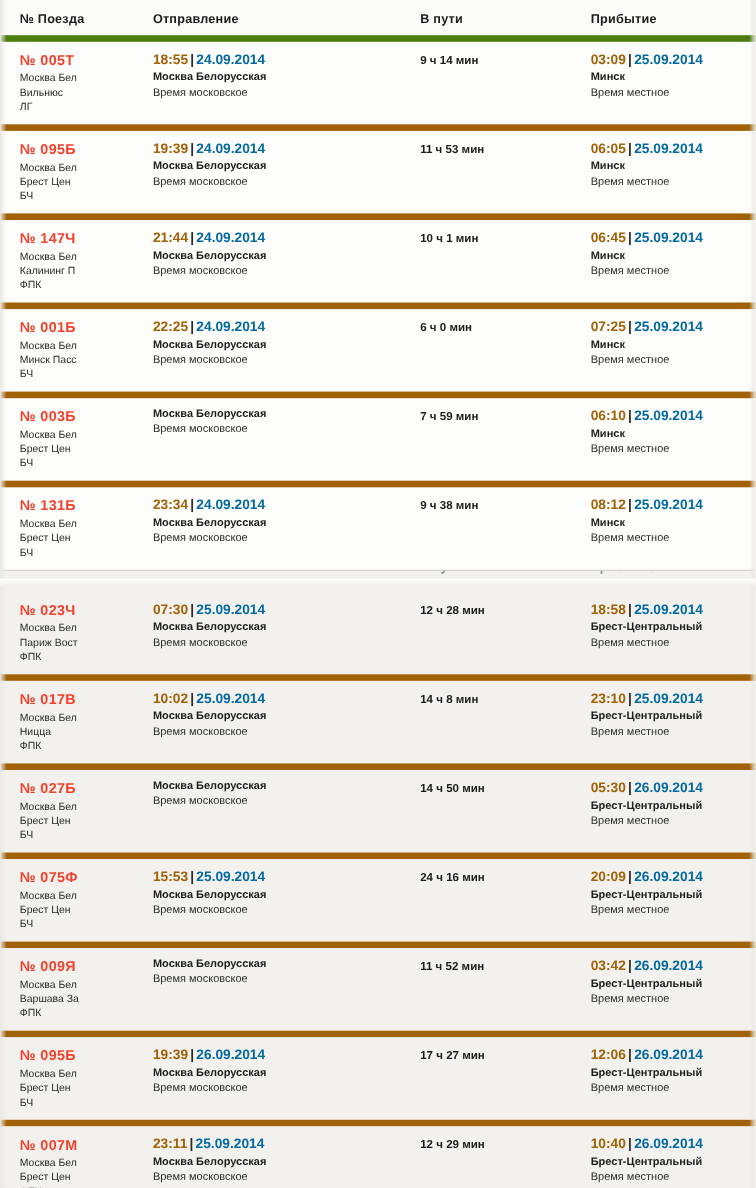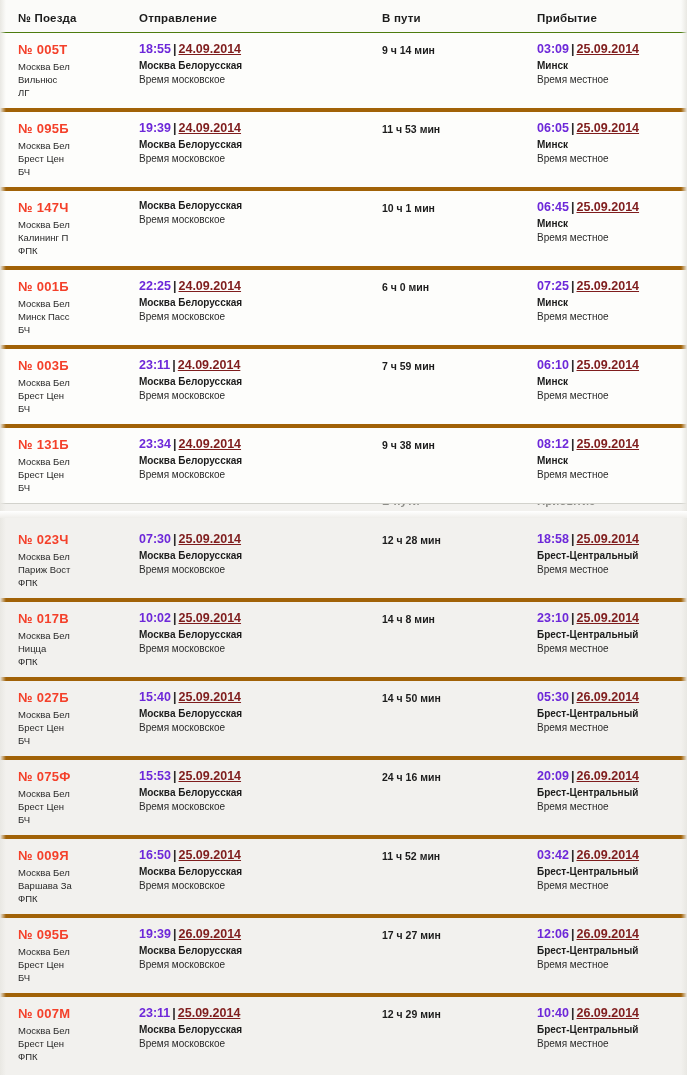--- a/index.html
+++ b/index.html
@@ -18,42 +18,42 @@
     width: 687px;
     background: #fdfdfb;
     overflow: hidden;
   }
 
   
   .head {
     display: flex;
     align-items: flex-start;
     padding: 12px 0 8px 0;
-    border-bottom: 1px solid #4d7c0f;
+    border-bottom: 6px solid #4d7c0f;
     background: #fbfbf9;
   }
   .head .cell {
     font-size: 11.5px;
     font-weight: bold;
     color: #1c1c1c;
     letter-spacing: .2px;
   }
 
   
   .c-train { width: 135px; padding-left: 18px; }
   .c-dep   { width: 243px; padding-left: 4px; }
   .c-dur   { width: 155px; padding-left: 4px; }
   .c-arr   { width: 154px; padding-left: 4px; }
 
   
   .row {
     display: flex;
     align-items: flex-start;
     padding: 9px 0 9px 0;
-    border-bottom: 4px solid #a16207;
+    border-bottom: 6px solid #a16207;
     min-height: 78px;
   }
   .row.alt { background: #f2f1ee; }
 
   .train-no {
     font-size: 13px;
     font-weight: bold;
     color: #f4402a;
     letter-spacing: .3px;
     margin-bottom: 3px;
@@ -63,23 +63,23 @@
     line-height: 13px;
     color: #2a2a2a;
   }
 
   .time-line {
     font-size: 12.5px;
     font-weight: bold;
     margin-bottom: 4px;
     white-space: nowrap;
   }
-  .time-line .t { color: #6d28d9; }
+  .time-line .t { color: #a16207; }
   .time-line .sep { color: #2a2a2a; padding: 0 2px; }
-  .time-line .d { color: #7f1d1d; text-decoration: underline; }
+  .time-line .d { color: #0369a1; }
 
   .station {
     font-size: 10px;
     font-weight: bold;
     color: #1c1c1c;
     margin-bottom: 3px;
   }
   .tz {
     font-size: 10px;
     color: #2b2b2b;
@@ -193,20 +193,23 @@
   </div>
 
   <div class="row">
     <div class="c-train">
       <div class="train-no">№ 147Ч</div>
       <div class="train-sub">Москва Бел</div>
       <div class="train-sub">Калининг П</div>
       <div class="train-sub">ФПК</div>
     </div>
     <div class="c-dep">
+      <div class="time-line">
+        <span class="t">21:44</span><span class="sep">|</span><span class="d">24.09.2014</span>
+      </div>
       <div class="station">Москва Белорусская</div>
       <div class="tz">Время московское</div>
     </div>
     <div class="c-dur dur">10 ч 1 мин</div>
     <div class="c-arr">
       <div class="time-line">
         <span class="t">06:45</span><span class="sep">|</span><span class="d">25.09.2014</span>
       </div>
       <div class="station">Минск</div>
       <div class="tz">Время местное</div>
@@ -238,23 +241,20 @@
   </div>
 
   <div class="row">
     <div class="c-train">
       <div class="train-no">№ 003Б</div>
       <div class="train-sub">Москва Бел</div>
       <div class="train-sub">Брест Цен</div>
       <div class="train-sub">БЧ</div>
     </div>
     <div class="c-dep">
-      <div class="time-line">
-        <span class="t">23:11</span><span class="sep">|</span><span class="d">24.09.2014</span>
-      </div>
       <div class="station">Москва Белорусская</div>
       <div class="tz">Время московское</div>
     </div>
     <div class="c-dur dur">7 ч 59 мин</div>
     <div class="c-arr">
       <div class="time-line">
         <span class="t">06:10</span><span class="sep">|</span><span class="d">25.09.2014</span>
       </div>
       <div class="station">Минск</div>
       <div class="tz">Время местное</div>
@@ -342,23 +342,20 @@
   </div>
 
   <div class="row alt">
     <div class="c-train">
       <div class="train-no">№ 027Б</div>
       <div class="train-sub">Москва Бел</div>
       <div class="train-sub">Брест Цен</div>
       <div class="train-sub">БЧ</div>
     </div>
     <div class="c-dep">
-      <div class="time-line">
-        <span class="t">15:40</span><span class="sep">|</span><span class="d">25.09.2014</span>
-      </div>
       <div class="station">Москва Белорусская</div>
       <div class="tz">Время московское</div>
     </div>
     <div class="c-dur dur">14 ч 50 мин</div>
     <div class="c-arr">
       <div class="time-line">
         <span class="t">05:30</span><span class="sep">|</span><span class="d">26.09.2014</span>
       </div>
       <div class="station">Брест-Центральный</div>
       <div class="tz">Время местное</div>
@@ -390,23 +387,20 @@
   </div>
 
   <div class="row alt">
     <div class="c-train">
       <div class="train-no">№ 009Я</div>
       <div class="train-sub">Москва Бел</div>
       <div class="train-sub">Варшава За</div>
       <div class="train-sub">ФПК</div>
     </div>
     <div class="c-dep">
-      <div class="time-line">
-        <span class="t">16:50</span><span class="sep">|</span><span class="d">25.09.2014</span>
-      </div>
       <div class="station">Москва Белорусская</div>
       <div class="tz">Время московское</div>
     </div>
     <div class="c-dur dur">11 ч 52 мин</div>
     <div class="c-arr">
       <div class="time-line">
         <span class="t">03:42</span><span class="sep">|</span><span class="d">26.09.2014</span>
       </div>
       <div class="station">Брест-Центральный</div>
       <div class="tz">Время местное</div>

